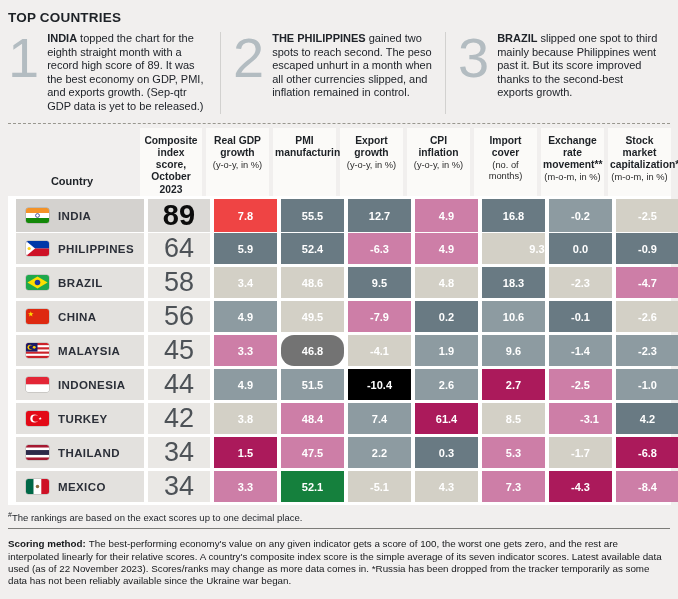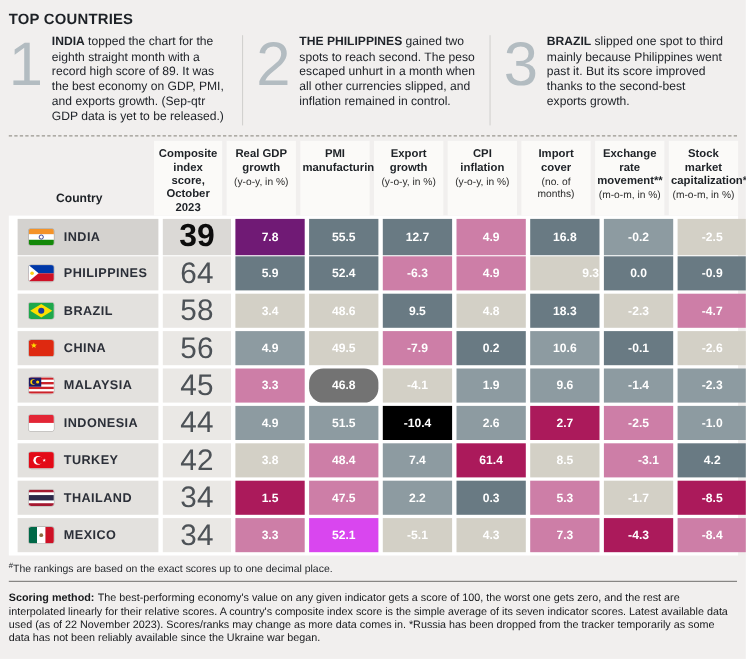--- a/index.html
+++ b/index.html
@@ -136,22 +136,22 @@
         <span class="flag">
           <svg viewBox="0 0 24 16" preserveAspectRatio="none">
             <rect width="24" height="5.33" fill="#f49328"></rect>
             <rect y="5.33" width="24" height="5.34" fill="#fff"></rect>
             <rect y="10.67" width="24" height="5.33" fill="#138808"></rect>
             <circle cx="12" cy="8" r="2" fill="none" stroke="#1a237e" stroke-width="0.8"></circle>
           </svg>
         </span>
         <span>INDIA</span>
       </div>
-      <div class="score-cell">39</div>
-      <div class="val-cell" style="background: #701a75;">7.8</div>
+      <div class="score-cell">89</div>
+      <div class="val-cell" style="background: #ef4444;">7.8</div>
       <div class="val-cell" style="background: rgb(105, 122, 131);">55.5</div>
       <div class="val-cell" style="background: rgb(105, 122, 131);">12.7</div>
       <div class="val-cell" style="background: rgb(205, 126, 167);">4.9</div>
       <div class="val-cell" style="background: rgb(105, 122, 131);">16.8</div>
       <div class="val-cell" style="background: rgb(141, 155, 161);">-0.2</div>
       <div class="val-cell" style="background: rgb(211, 208, 198);">-2.5</div>
     </div>
     <div class="t-grid t-row">
       <div class="country-cell">
         <span class="flag">
@@ -290,37 +290,37 @@
         </span>
         <span>THAILAND</span>
       </div>
       <div class="score-cell">34</div>
       <div class="val-cell" style="background: rgb(171, 26, 91);">1.5</div>
       <div class="val-cell" style="background: rgb(205, 126, 167);">47.5</div>
       <div class="val-cell" style="background: rgb(141, 155, 161);">2.2</div>
       <div class="val-cell" style="background: rgb(105, 122, 131);">0.3</div>
       <div class="val-cell" style="background: rgb(205, 126, 167);">5.3</div>
       <div class="val-cell" style="background: rgb(211, 208, 198);">-1.7</div>
-      <div class="val-cell" style="background: rgb(171, 26, 91);">-8.5</div>
+      <div class="val-cell" style="background: rgb(171, 26, 91);">-6.8</div>
     </div>
     <div class="t-grid t-row">
       <div class="country-cell">
         <span class="flag">
           <svg viewBox="0 0 24 16" preserveAspectRatio="none">
             <rect width="8" height="16" fill="#006847"></rect>
             <rect x="8" width="8" height="16" fill="#fff"></rect>
             <rect x="16" width="8" height="16" fill="#ce1126"></rect>
             <circle cx="12" cy="8" r="1.8" fill="#8c6d3f"></circle>
           </svg>
         </span>
         <span>MEXICO</span>
       </div>
       <div class="score-cell">34</div>
       <div class="val-cell" style="background: rgb(205, 126, 167);">3.3</div>
-      <div class="val-cell" style="background: #d946ef;">52.1</div>
+      <div class="val-cell" style="background: #15803d;">52.1</div>
       <div class="val-cell" style="background: rgb(211, 208, 198);">-5.1</div>
       <div class="val-cell" style="background: rgb(211, 208, 198);">4.3</div>
       <div class="val-cell" style="background: rgb(205, 126, 167);">7.3</div>
       <div class="val-cell" style="background: rgb(171, 26, 91);">-4.3</div>
       <div class="val-cell" style="background: rgb(205, 126, 167);">-8.4</div>
     </div>
   </div>
 
 <div class="footnote"><span class="sup">#</span><span>The rankings are based on the exact scores up to one decimal place.</span></div>
 

